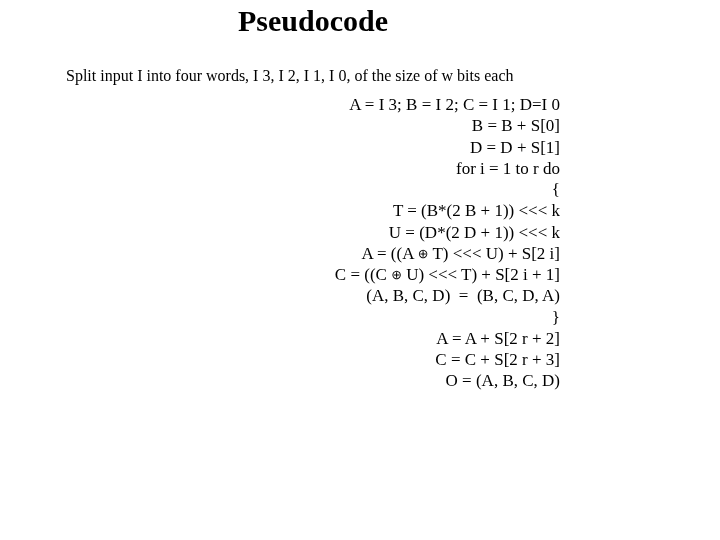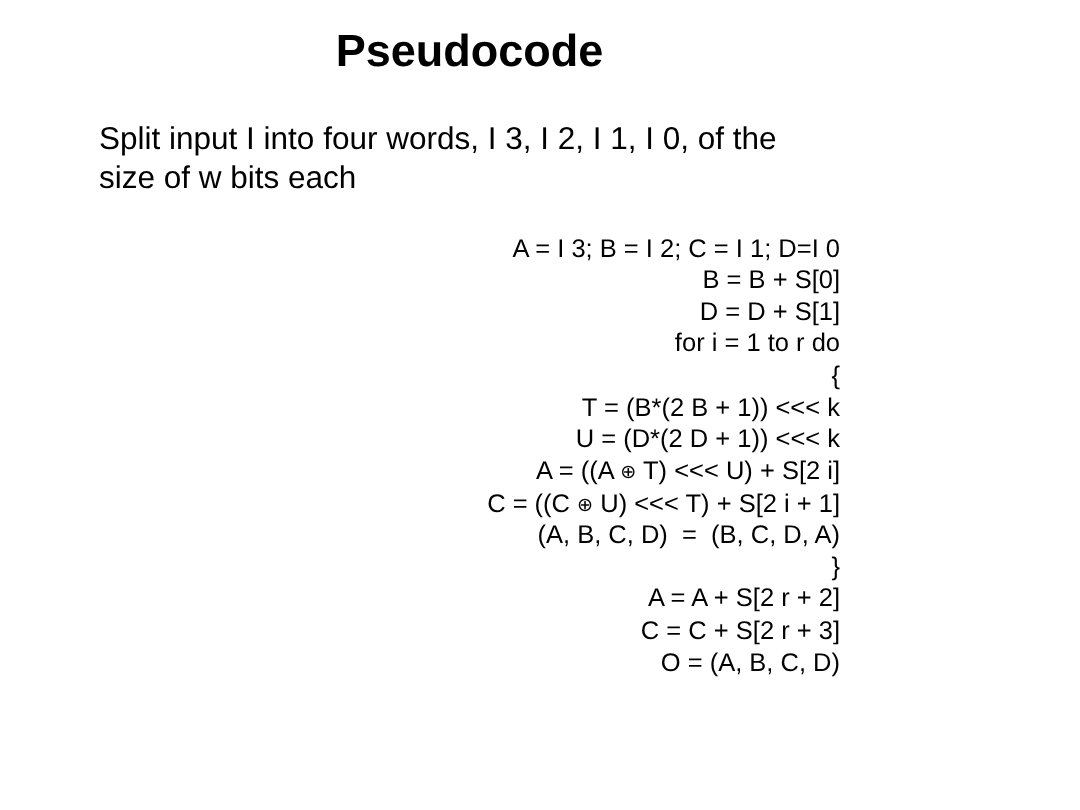--- a/index.html
+++ b/index.html
@@ -9,31 +9,32 @@
     height: 540px;
     background: #ffffff;
     font-family: Arial, Helvetica, sans-serif;
     color: #000000;
     overflow: hidden;
   }
   .slide {
     width: 620px;
     height: 540px;
     box-sizing: border-box;
-    padding: 18px 60px 0 66px;
+    padding: 4px 60px 0 66px;
+    font-family: Liberation Serif, serif;
   }
   .title {
     font-size: 30px;
     font-weight: bold;
     text-align: center;
     margin: 0 0 28px 0;
   }
   .intro {
-    font-size: 21px;
-    margin: 0 0 22px 0;
+    font-size: 16px;
+    margin: 0 0 8px 0;
     line-height: 1.25;
   }
   .code {
     font-size: 17px;
     line-height: 1.25;
     white-space: pre;
     text-align: right;
   }
   .xor {
     font-size: 0.75em;

